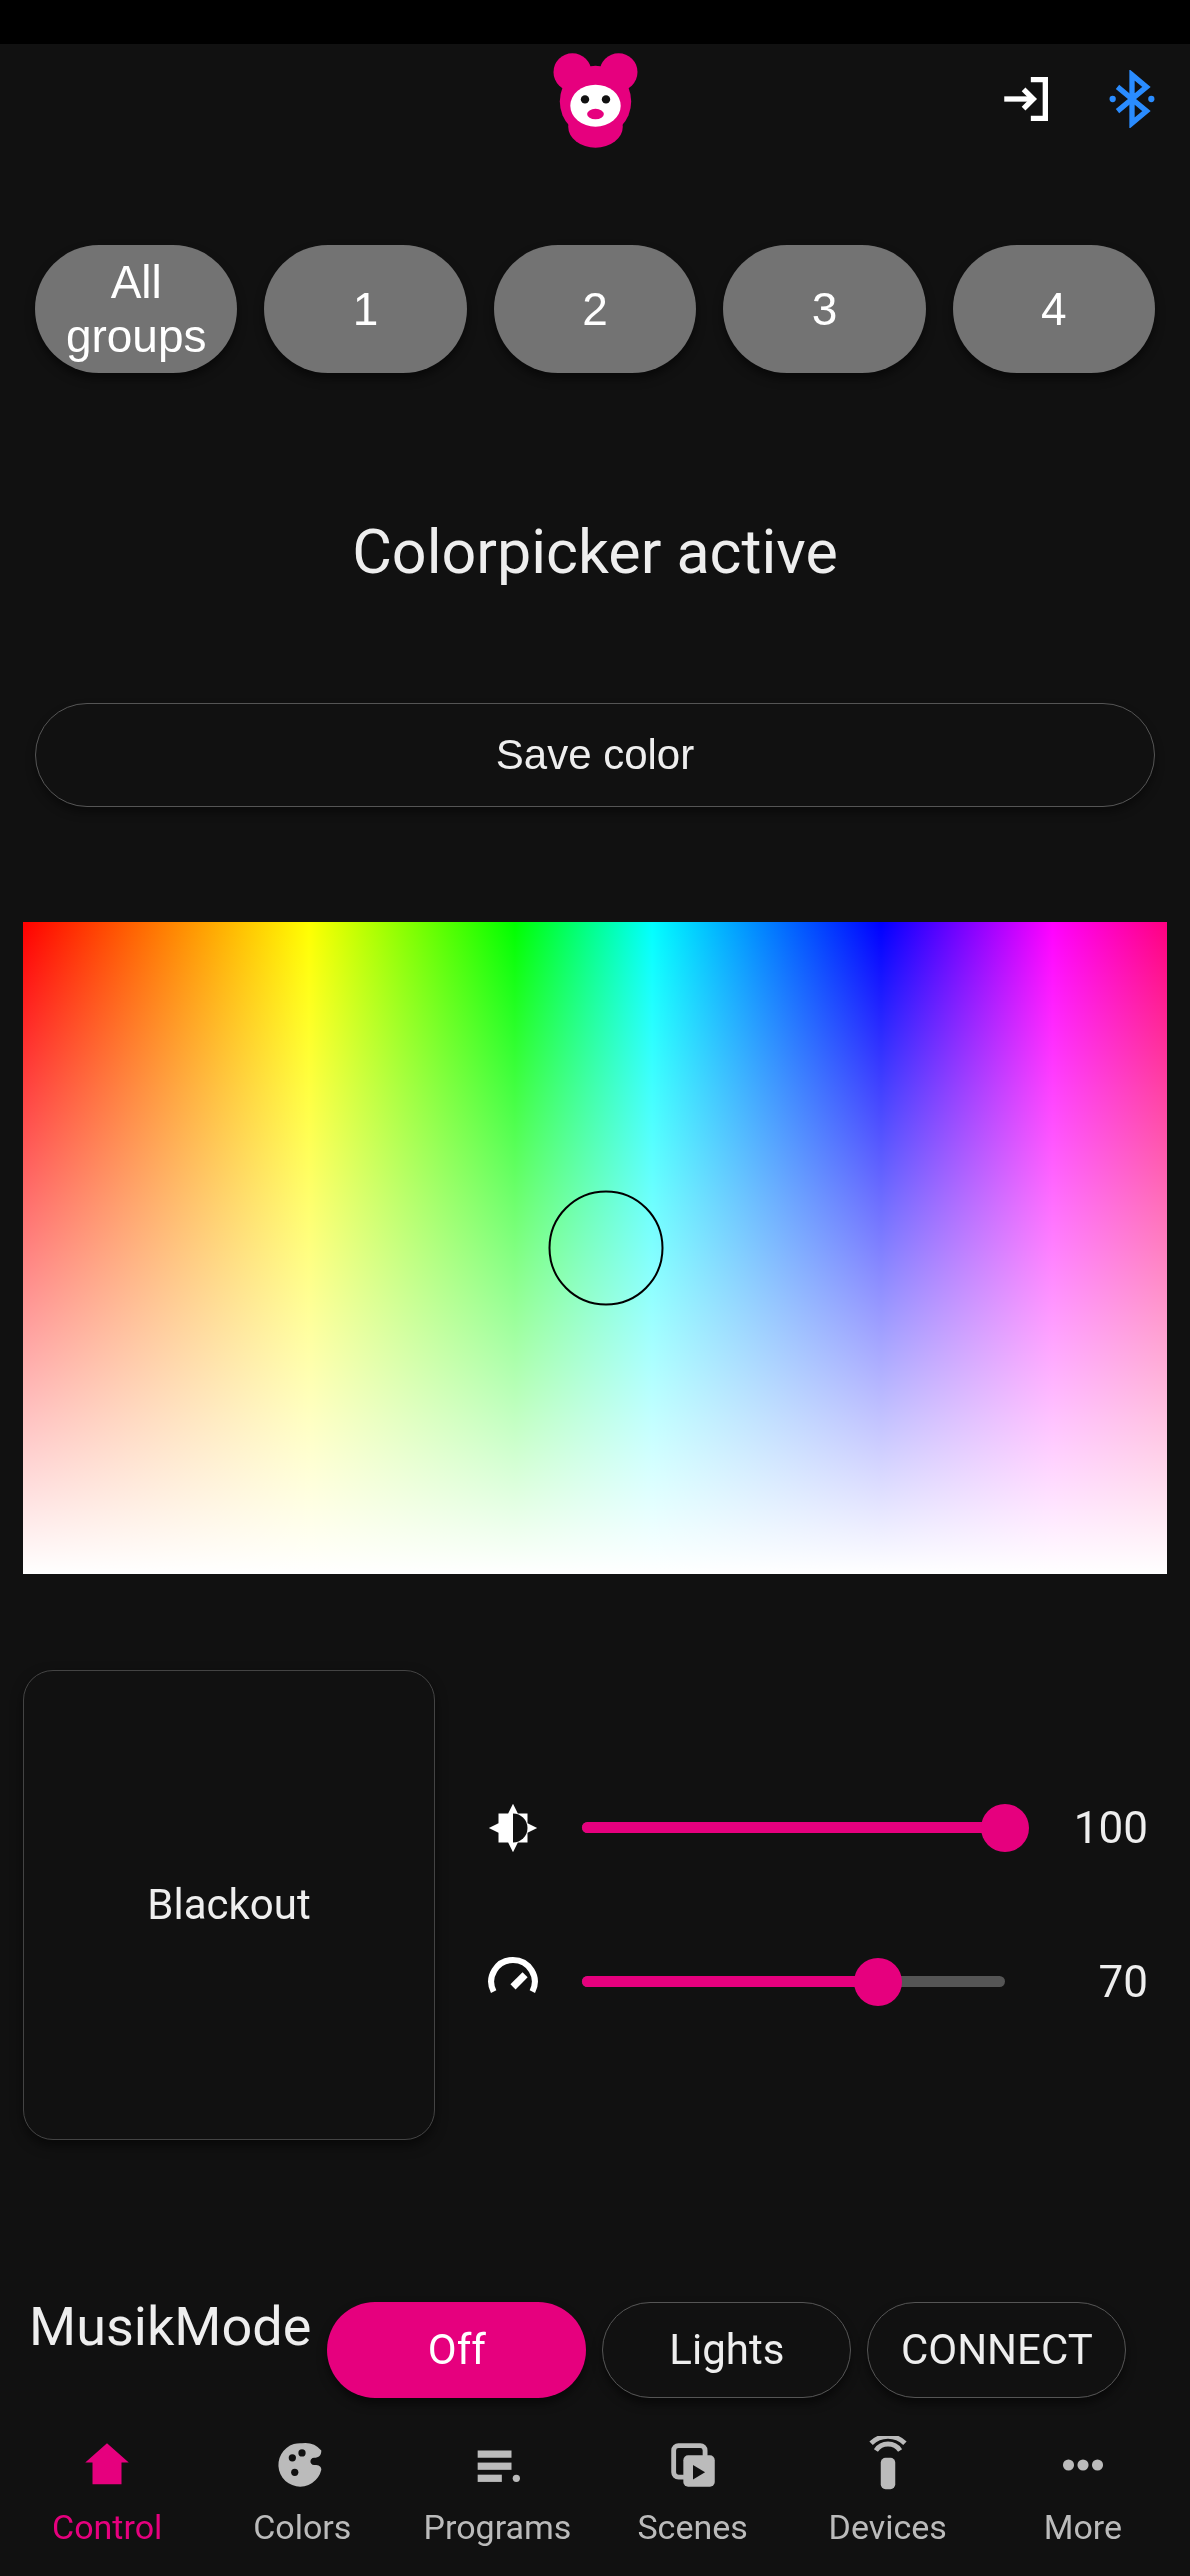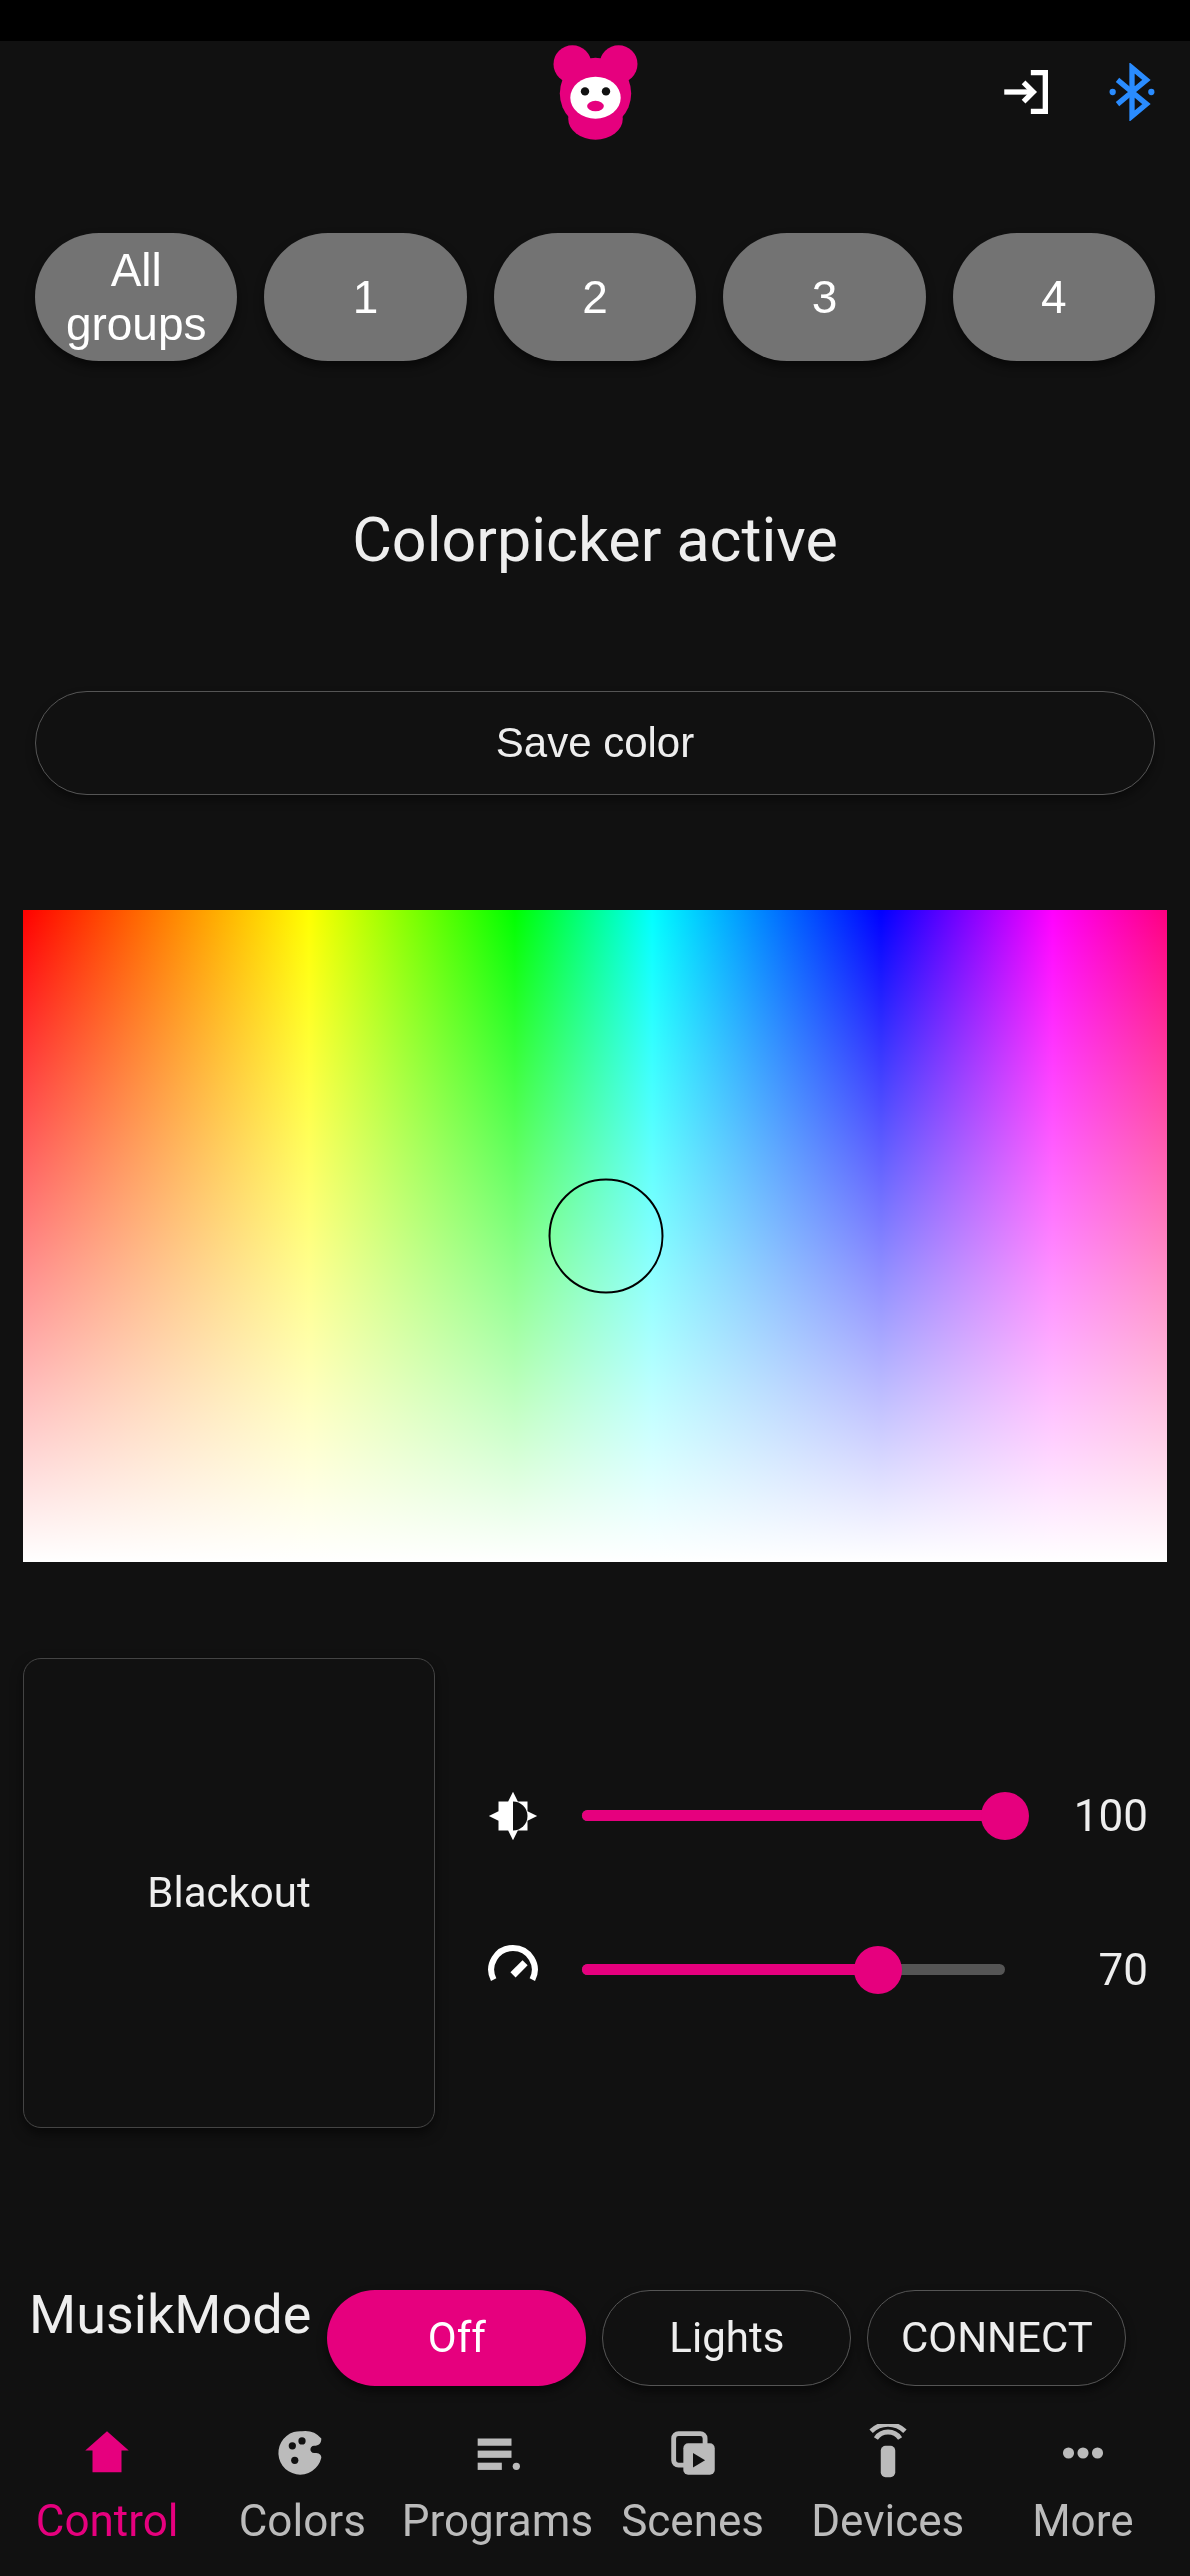--- a/index.html
+++ b/index.html
@@ -16,42 +16,42 @@
   .preset-row { display: flex; gap: 25px; padding: 86px 35px 19px 35px; }
   .outline-btn { flex: 1; border: 1.9px solid #555; background: transparent; color: #eee; height: 104px; border-radius: 958px; font-size: 42px; cursor: pointer; box-shadow: 0 5.8px 9.6px rgba(0,0,0,0.4); }
   .picker-wrap { padding: 96px 23px 38px 23px; }
   .colorpicker { width: 100%; height: 652px; position: relative; background:
     linear-gradient(to top, #ffffff 0%, rgba(255,255,255,0) 100%),
     linear-gradient(to right,
       #ff0000 0%, #ffff00 25%, #00ff00 43%, #00ffff 55%, #0000ff 75%, #ff00ff 90%, #ff0080 100%);
   }
   .picker-cursor { position: absolute; width: 115px; height: 115px; border: 2.9px solid #000; border-radius: 50%; transform: translate(-50%, -50%); }
   .controls-row { display: flex; gap: 38px; padding: 58px 23px 38px 23px; align-items: stretch; }
-  .blackout { width: 412px; height: 470px; border: 1.9px solid #444; border-radius: 18px; display: flex; align-items: center; justify-content: center; font-size: 42px; color: #eee; box-shadow: 0 5.8px 11.5px rgba(0,0,0,0.5); cursor: pointer; }
+  .blackout { width: 412px; height: 470px; border: 1.9px solid #444; border-radius: 30px; display: flex; align-items: center; justify-content: center; font-size: 42px; color: #eee; box-shadow: 0 5.8px 11.5px rgba(0,0,0,0.5); cursor: pointer; }
   .sliders { flex: 1; display: flex; flex-direction: column; justify-content: center; gap: 96px; padding: 19px 19px 19px 9.6px; }
   .slider-row { display: flex; align-items: center; gap: 38px; }
   .slider-icon { width: 61px; display:flex; justify-content:center; }
   .slider-icon svg { width: 58px; height: 58px; }
   .slider { flex: 1; height: 46px; display: flex; align-items: center; position: relative; cursor: pointer; }
   .track { height: 11.5px; background: #555; border-radius: 9.6px; width: 100%; position: relative; }
   .fill { position: absolute; left: 0; top: 0; bottom: 0; background: #e6007e; border-radius: 9.6px; }
   .thumb { width: 48px; height: 48px; background: #e6007e; border-radius: 50%; position: absolute; top: 50%; transform: translate(-50%, -50%); }
   .slider-value { width: 105px; text-align: right; font-size: 44px; color: #eee; }
   .musik-row { display: flex; align-items: center; gap: 16px; padding: 77px 29px 38px 29px; }
   .musik-label { font-size: 54px; color: #eee; flex-shrink: 0; }
   .pill { height: 96px; border-radius: 958px; font-size: 42px; display: flex; align-items: center; justify-content: center; cursor: pointer; box-shadow: 0 5.8px 9.6px rgba(0,0,0,0.5); margin-top: 47px; }
   .pill-filled { background: #e6007e; border: none; color: #fff; width: 259px; }
   .pill-outline { background: transparent; border: 1.9px solid #555; color: #eee; width: 249px; }
   .pill-outline.wide { width: 259px; }
   .bottom-nav { margin-top: auto; height: 192px; background: #111; display: flex; justify-content: space-around; align-items: center; padding: 0 9.6px 29px 9.6px; }
   .nav-item { display: flex; flex-direction: column; align-items: center; gap: 13.4px; color: #bbb; cursor: pointer; flex:1; }
   .nav-item.active { color: #e6007e; }
   .nav-icon { width: 58px; height: 58px; display:flex; align-items:center; justify-content:center; }
   .nav-icon svg { width: 58px; height: 58px; }
-  .nav-label { font-size: 44px; }
+  .nav-label { font-size: 34px; }
 </style>
 </head>
 <body>
 
 <div class="app">
   <div class="status-bar"></div>
 
   <div class="header">
     <div class="logo">
       <svg viewBox="0 0 100 100">

